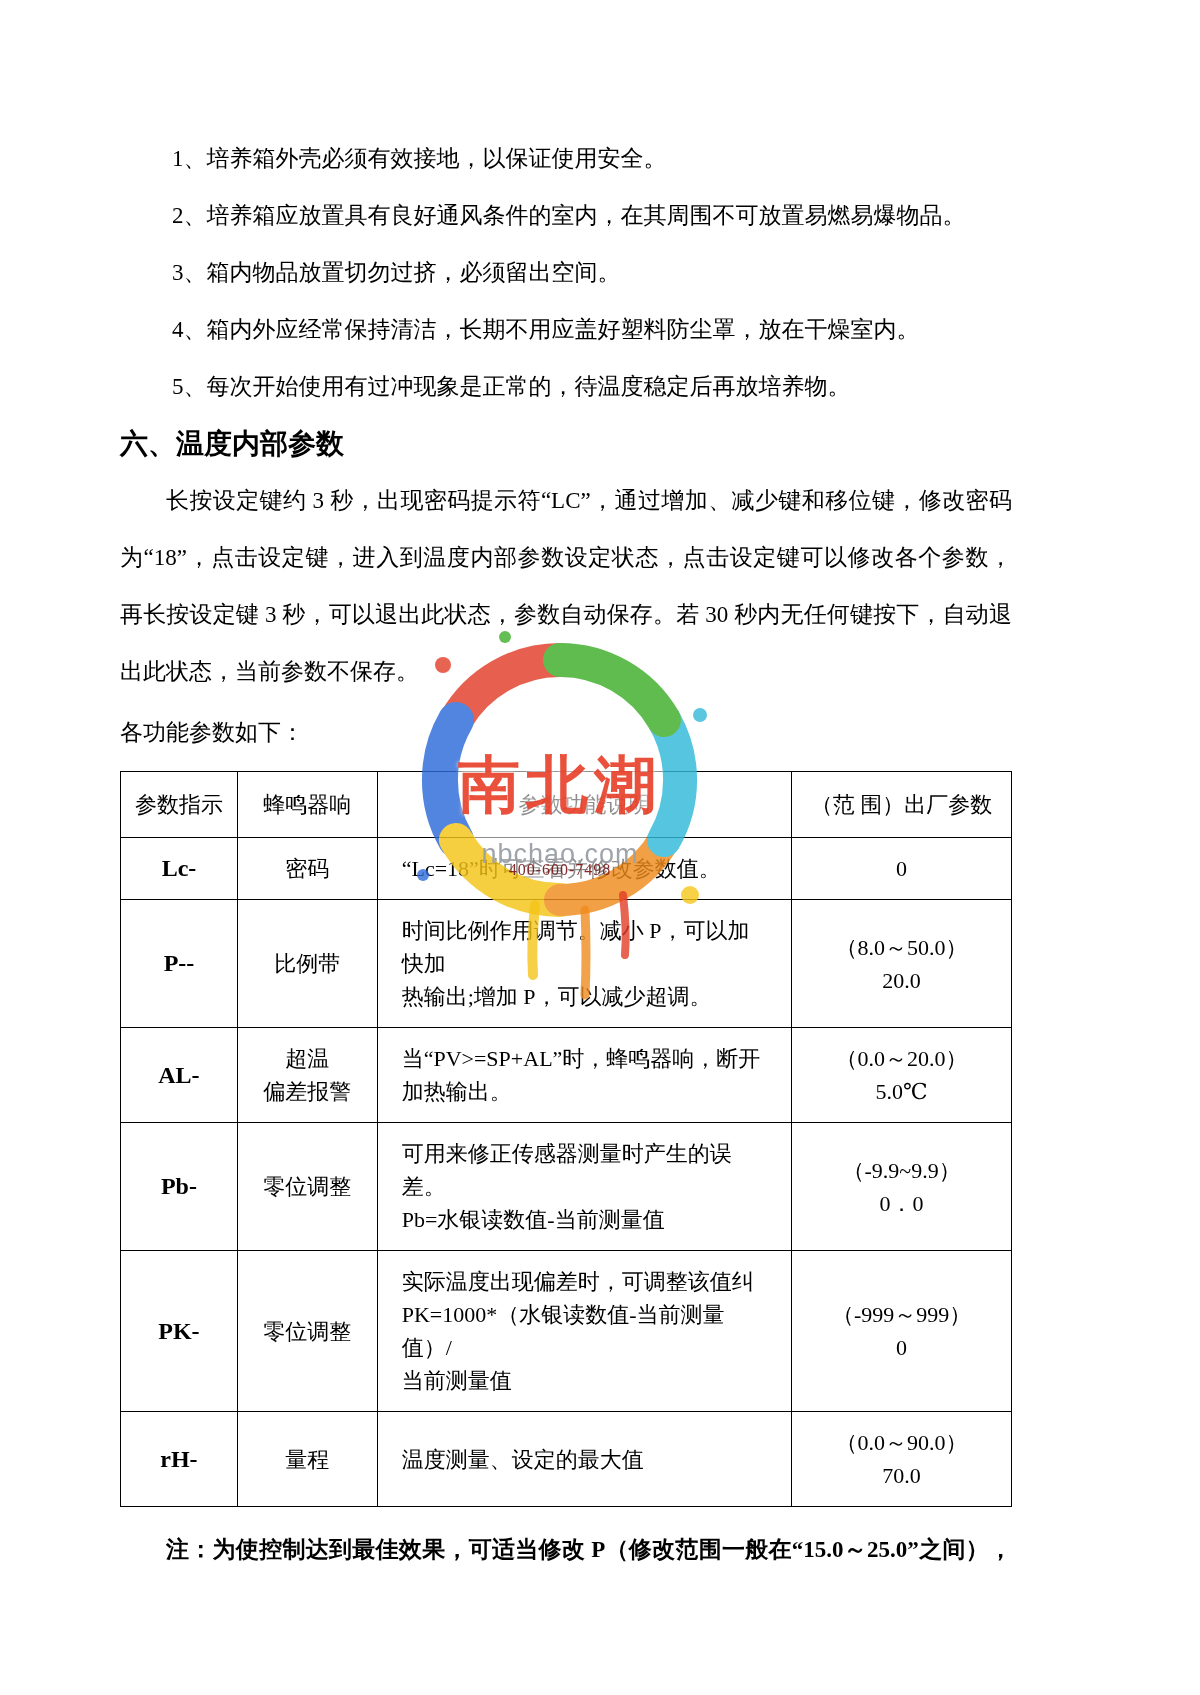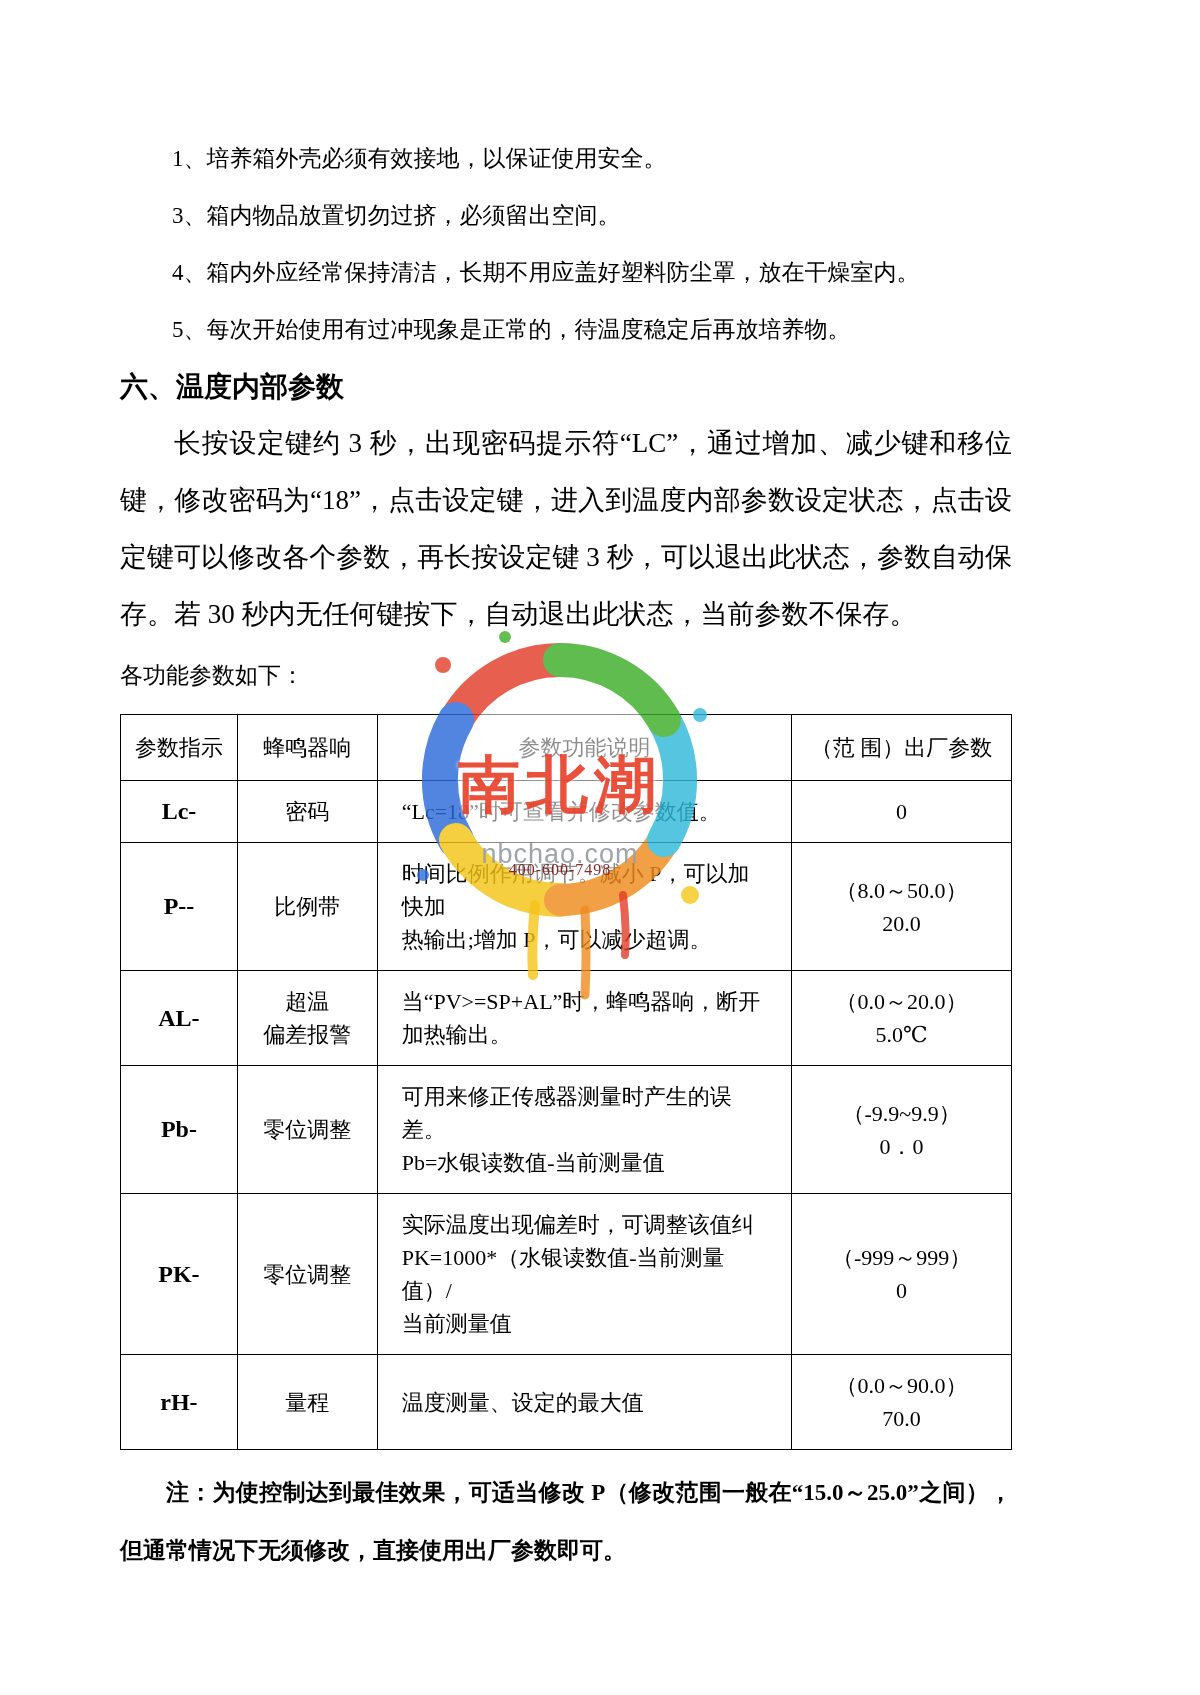--- a/index.html
+++ b/index.html
@@ -17,21 +17,21 @@
 
   .list-item {
     margin:0; padding-left:52px;
     font-size:23px; line-height:57px;
     white-space:nowrap;
   }
   .section-heading {
     margin:0; font-size:28px; font-weight:bold; line-height:57px;
   }
   .body-paragraph {
-    margin:0; font-size:27px; line-height:57px;
+    margin:0; font-size:23px; line-height:57px;
     text-indent:2em; text-align:justify;
   }
   .table-intro {
     margin:4px 0 0 0; font-size:23px; line-height:57px;
   }
 
   table.param-table {
     border-collapse:collapse;
     width:892px; margin-top:10px;
     font-size:22px;
@@ -86,20 +86,21 @@
   }
 </style>
 </head>
 <body>
 
 <div class="page">
 
   <div class="content">
 
     <p class="list-item">1、培养箱外壳必须有效接地，以保证使用安全。</p>
+    <p class="list-item">2、培养箱应放置具有良好通风条件的室内，在其周围不可放置易燃易爆物品。</p>
     <p class="list-item">3、箱内物品放置切勿过挤，必须留出空间。</p>
     <p class="list-item">4、箱内外应经常保持清洁，长期不用应盖好塑料防尘罩，放在干燥室内。</p>
     <p class="list-item">5、每次开始使用有过冲现象是正常的，待温度稳定后再放培养物。</p>
 
     <h2 class="section-heading">六、温度内部参数</h2>
 
     <p class="body-paragraph">长按设定键约 3 秒，出现密码提示符“LC”，通过增加、减少键和移位键，修改密码为“18”，点击设定键，进入到温度内部参数设定状态，点击设定键可以修改各个参数，再长按设定键 3 秒，可以退出此状态，参数自动保存。若 30 秒内无任何键按下，自动退出此状态，当前参数不保存。</p>
 
     <p class="table-intro">各功能参数如下：</p>
 

